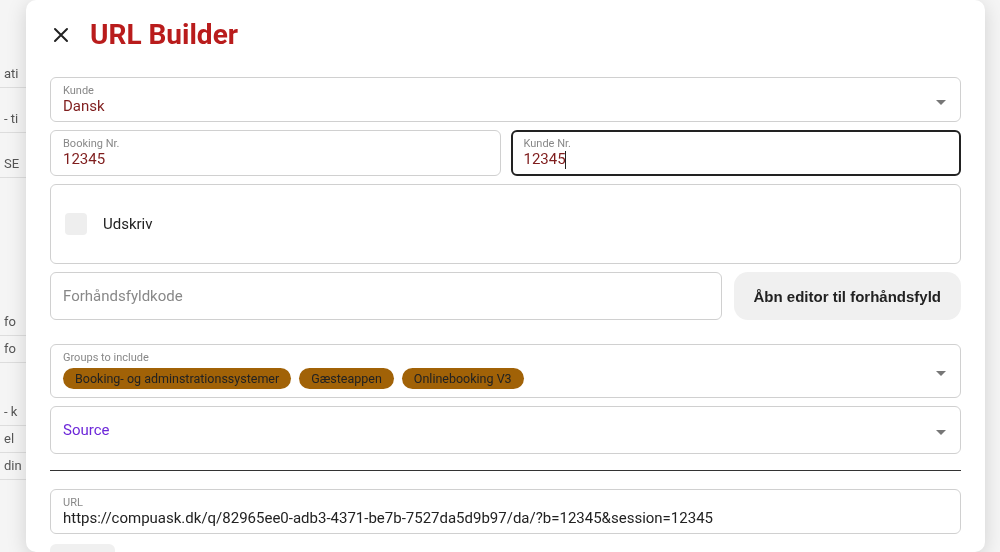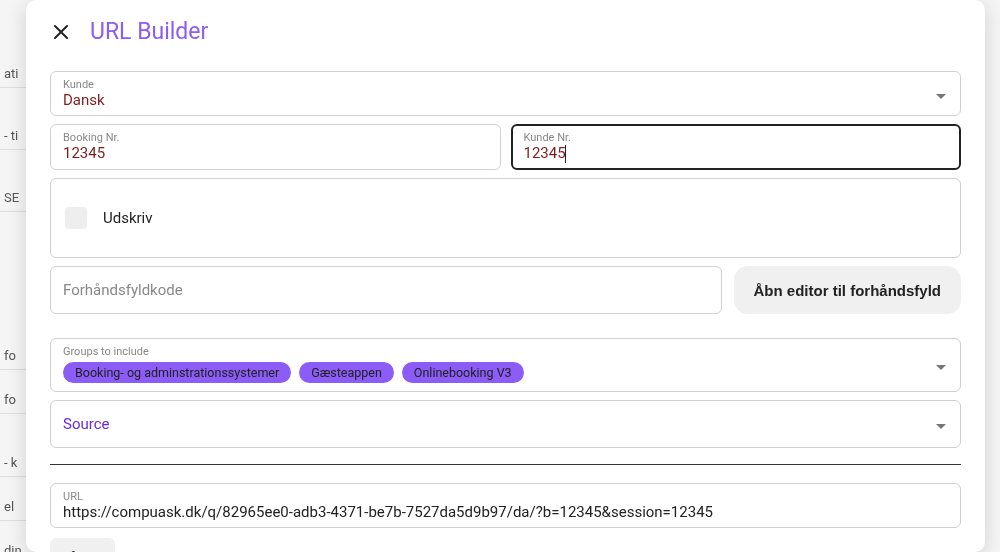--- a/index.html
+++ b/index.html
@@ -31,21 +31,21 @@
     .bg-left {
       position: absolute;
       left: 0;
       top: 60px;
       font-size: 13px;
       color: #555;
     }
     .bg-left div {
       padding: 6px 4px;
       border-bottom: 1px solid #ddd;
-      margin-bottom: 34px;
+      margin-bottom: 17px;
     }
     .modal {
       position: absolute;
       top: 0;
       left: 26px;
       right: 15px;
       bottom: 0;
       background: #fff;
       border-radius: 10px;
       box-shadow: 0 4px 20px rgba(0,0,0,0.15);
@@ -60,23 +60,23 @@
     }
     .close-btn {
       cursor: pointer;
       font-size: 18px;
       line-height: 1;
       color: #222;
       padding: 2px;
     }
     .close-btn svg { display: block; }
     .modal-title {
-      font-size: 23px;
-      font-weight: 400;
-      color: #8b5cf6;
+      font-size: 28px;
+      font-weight: 700;
+      color: #b91c1c;
     }
     .field {
       position: relative;
       border: 1px solid #d0d0d0;
       border-radius: 6px;
       background: #fff;
       padding: 6px 12px 6px 12px;
       margin-bottom: 8px;
     }
     .field.focused {
@@ -162,21 +162,21 @@
       font-size: 11px;
       color: #888;
       margin-bottom: 4px;
     }
     .chips {
       display: flex;
       gap: 8px;
       flex-wrap: wrap;
     }
     .chip {
-      background: #8b5cf6;
+      background: #a16207;
       border-radius: 12px;
       padding: 3px 12px;
       font-size: 12.5px;
       color: #222;
     }
     .source-field {
       border: 1px solid #d0d0d0;
       border-radius: 6px;
       padding: 14px 12px;
       position: relative;

